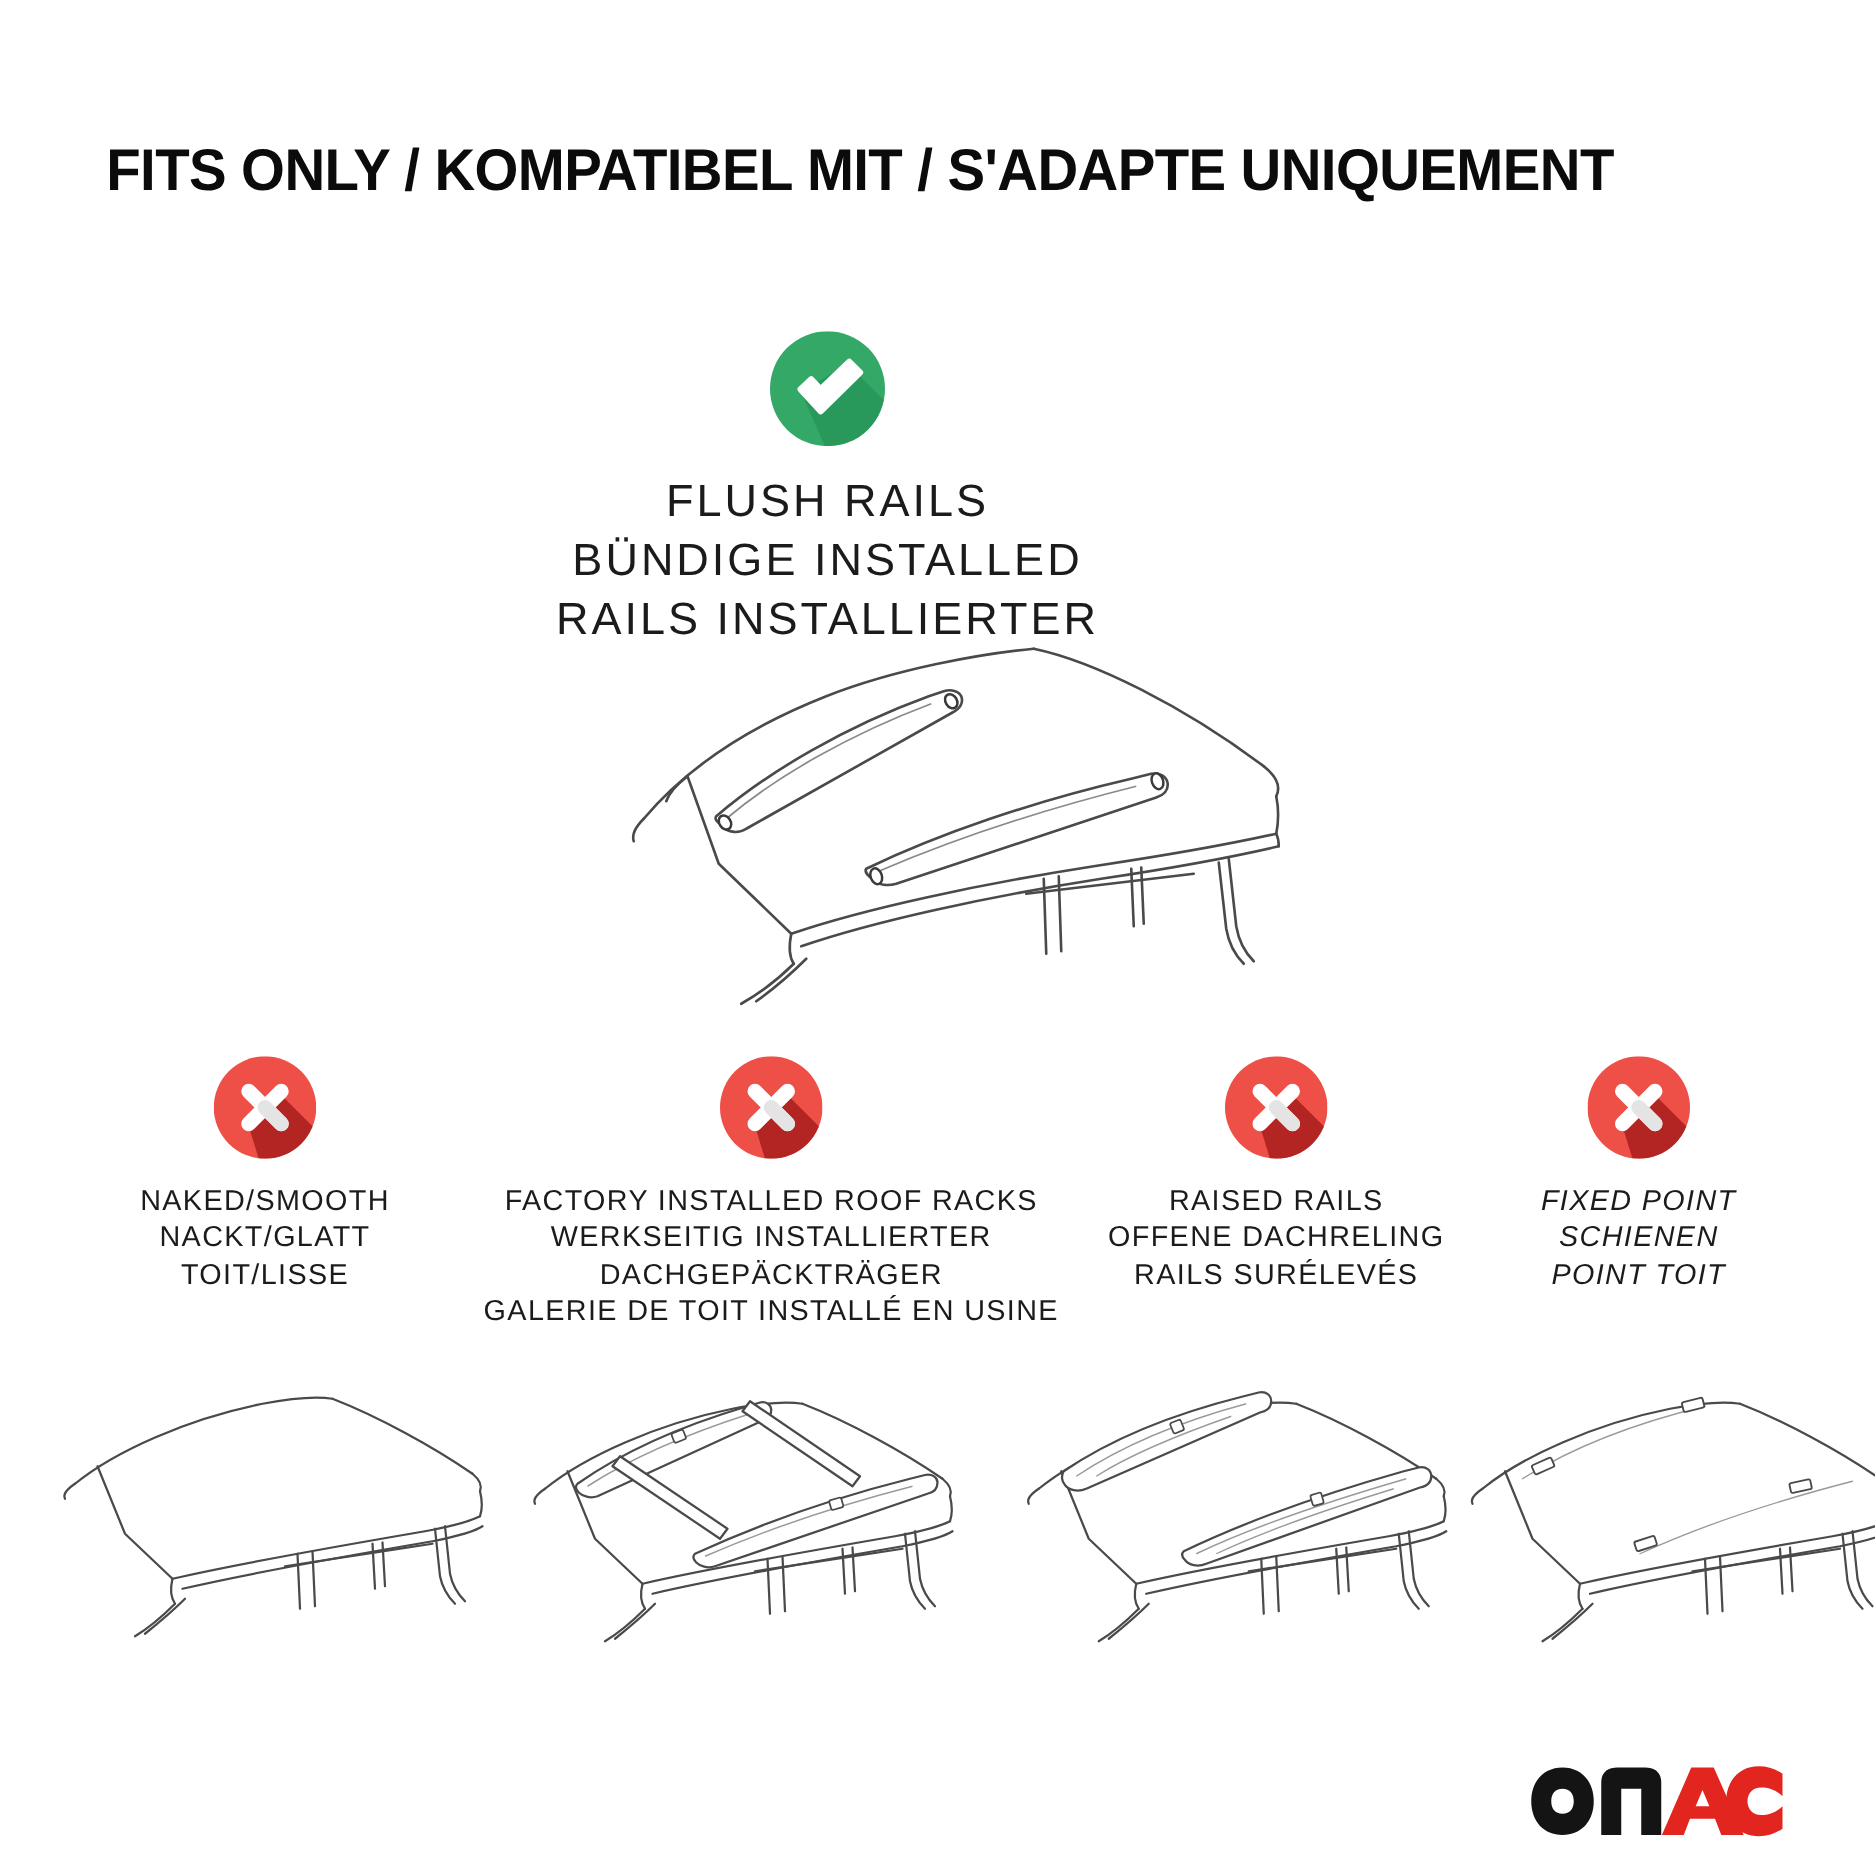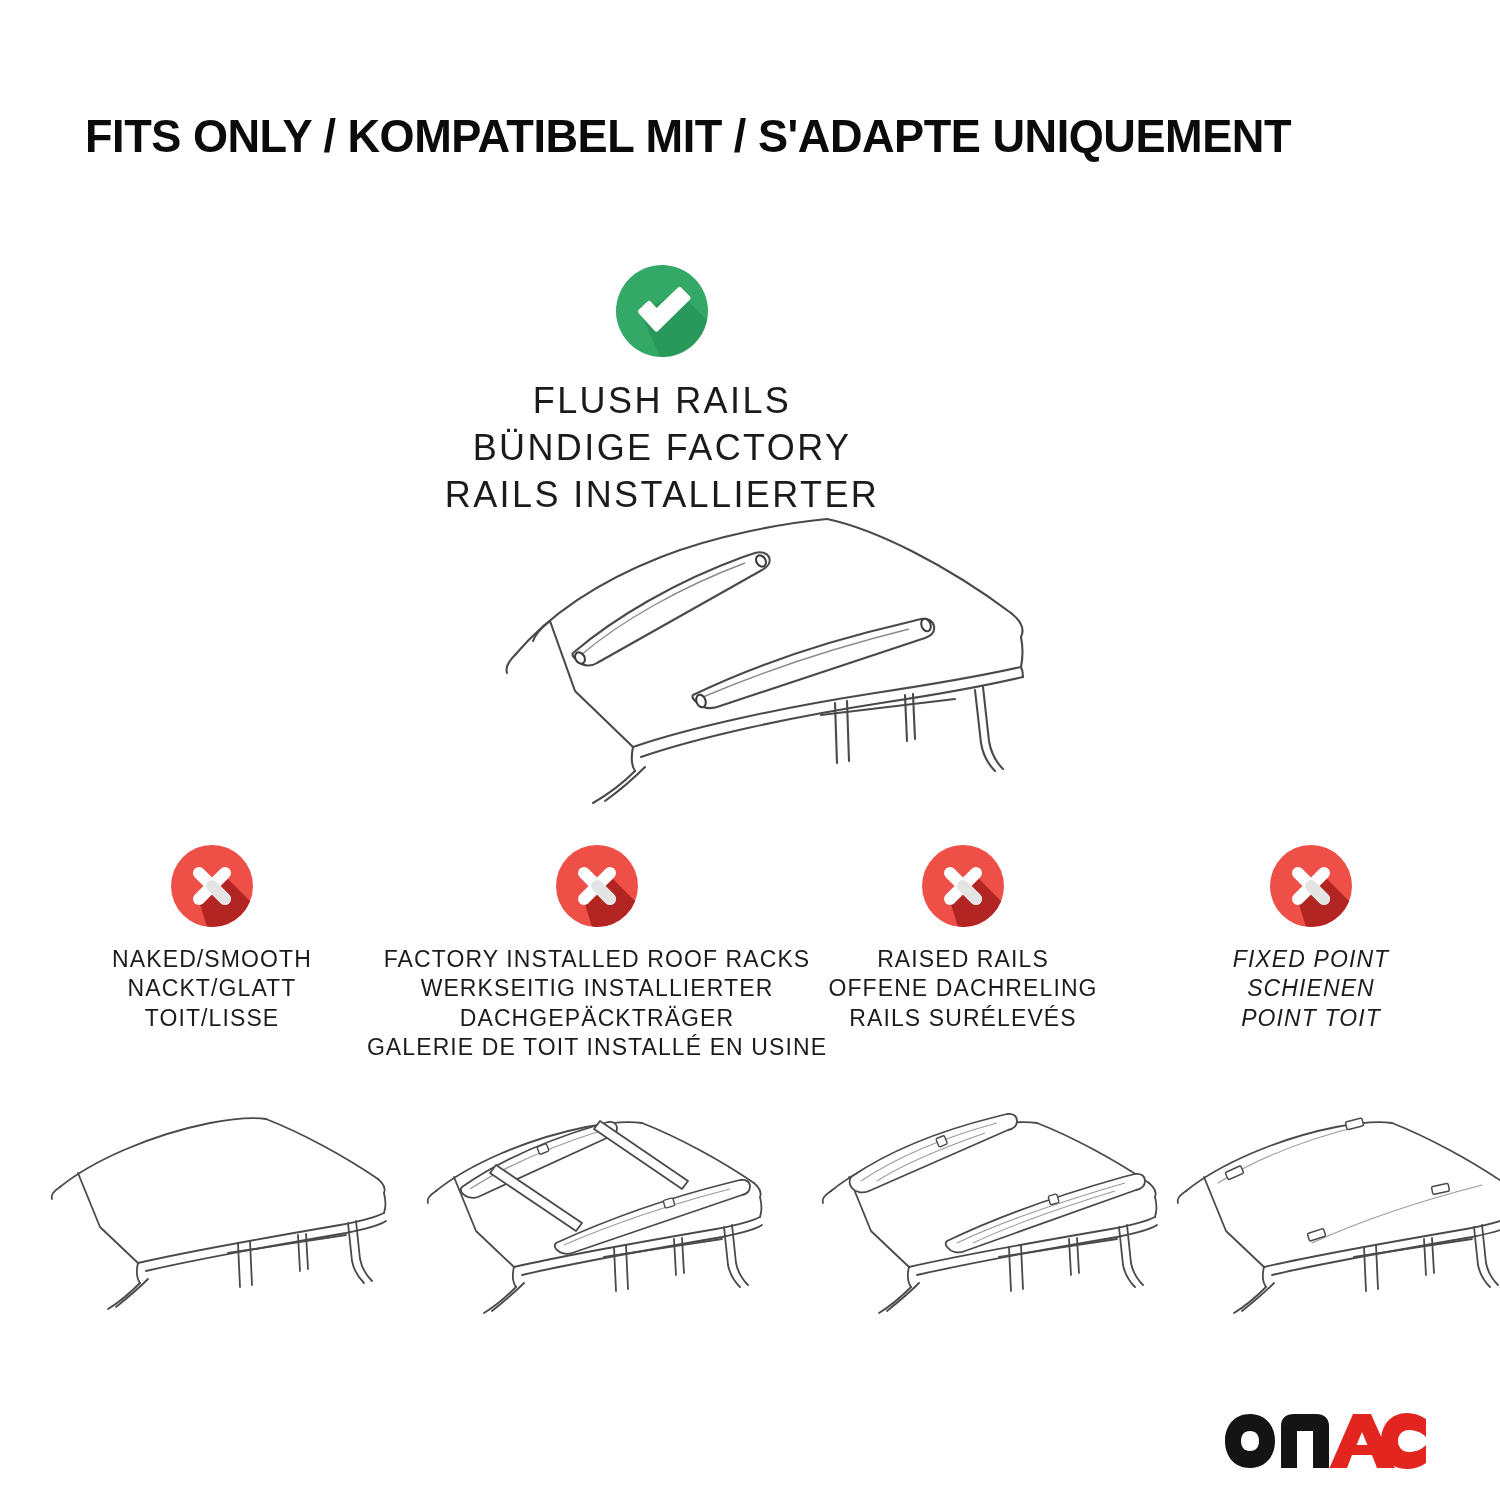--- a/index.html
+++ b/index.html
@@ -75,22 +75,22 @@
     margin-top:14px;
     font-size:23px;
     font-weight:400;
     letter-spacing:1.1px;
     line-height:1.28;
     color:#1b1b1b;
   }
   .col .caption div{white-space:nowrap;}
 
   .col-0{left:62px;width:300px;}
-  .col-1{left:352px;width:490px;}
-  .col-2{left:808px;width:310px;text-align:center;}
+  .col-1{left:372px;width:490px;}
+  .col-2{left:866px;width:310px;text-align:center;}
   .col-3{left:1180px;width:262px;font-style:italic;}
 
   
   .roofs{
     position:absolute;
     left:0;top:1095px;width:1500px;height:220px;
   }
   .roof{
     position:absolute;
     top:0;width:380px;height:220px;
@@ -128,21 +128,21 @@
         <circle cx="46" cy="46" r="46" fill="#34a866"></circle>
         <g clip-path="url(#okClip)">
           <path d="M62.5 26.5 L92 56 L92 92 L44 92 L24.5 48 Z" fill="#1f8a52" opacity="0.55"></path>
         </g>
         <path d="M24.5 46.5 L33 38.5 L40.5 46.5 L63.5 24.5 L72 33 L40.5 64 Z" fill="#ffffff" stroke="#ffffff" stroke-width="5" stroke-linejoin="round" stroke-linecap="round"></path>
       </svg>
     </div>
 
     <div class="ok-lines">
       <div>FLUSH RAILS</div>
-      <div>BÜNDIGE FACTORY</div>
+      <div>BÜNDIGE INSTALLED</div>
       <div>RAILS INSTALLIERTER</div>
     </div>
   </div>
 
   <div class="hero-roof">
     <svg viewBox="0 0 600 310" xmlns="http://www.w3.org/2000/svg">
       <g fill="none" stroke="#4a4a4a" stroke-width="2.1" stroke-linecap="round" stroke-linejoin="round">
 
         <path d="M60 160 C92 122 140 88 206 62 C262 40 330 28 372 24"></path>
         <path d="M372 24 C420 34 492 70 556 118"></path>

